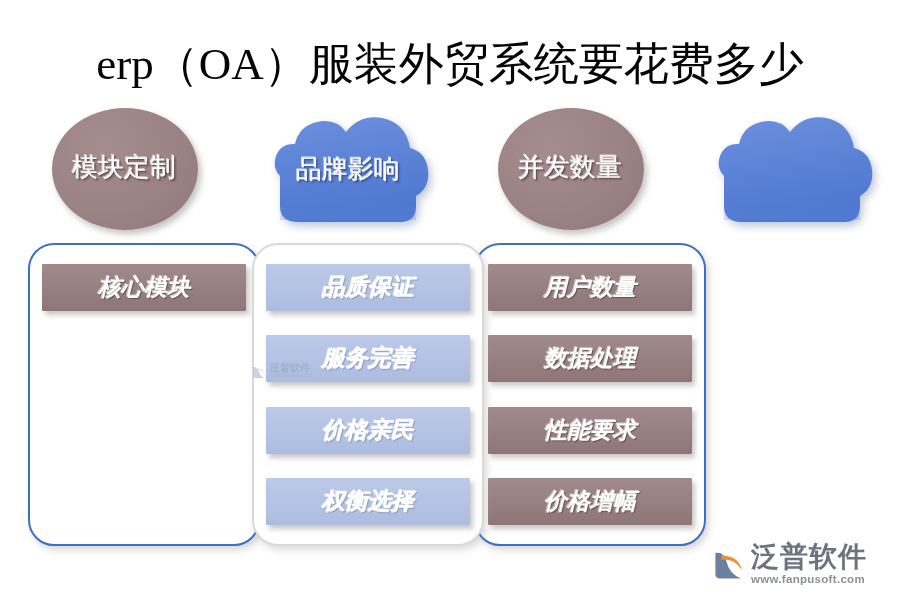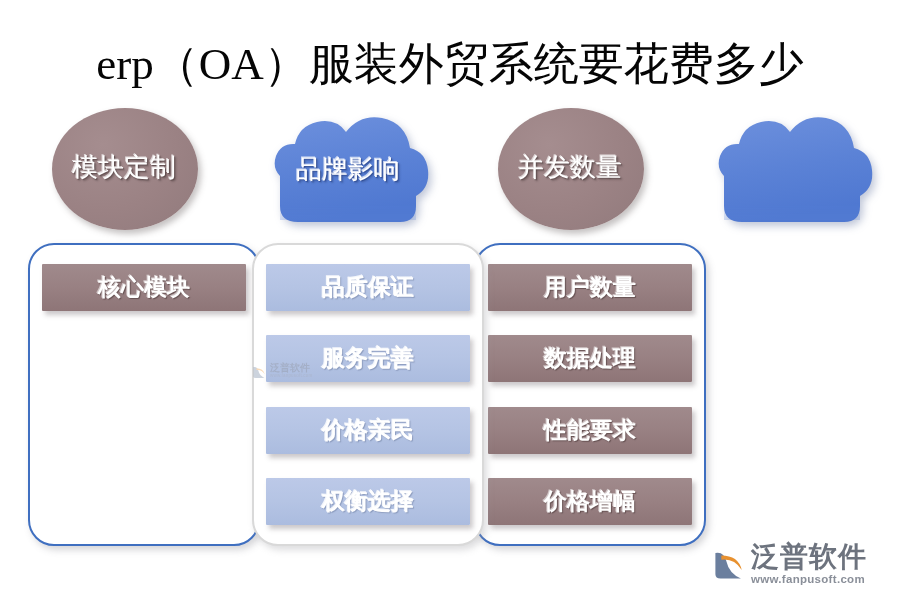--- a/index.html
+++ b/index.html
@@ -127,20 +127,21 @@
   
   .panel {
     position: absolute;
     top: 243px;
     left: 10px;
     width: 232px;
     height: 303px;
     border-radius: 26px;
     background: #ffffff;
     box-sizing: border-box;
+    font-style: italic;
   }
   .panel-blue {
     border: 2px solid #3f6fc0;
     box-shadow:
       inset 0 0 0 3px #ffffff,
       3px 4px 7px rgba(120,120,130,0.30);
   }
   .panel-gray {
     border: 2px solid #d9d9d9;
     box-shadow:

